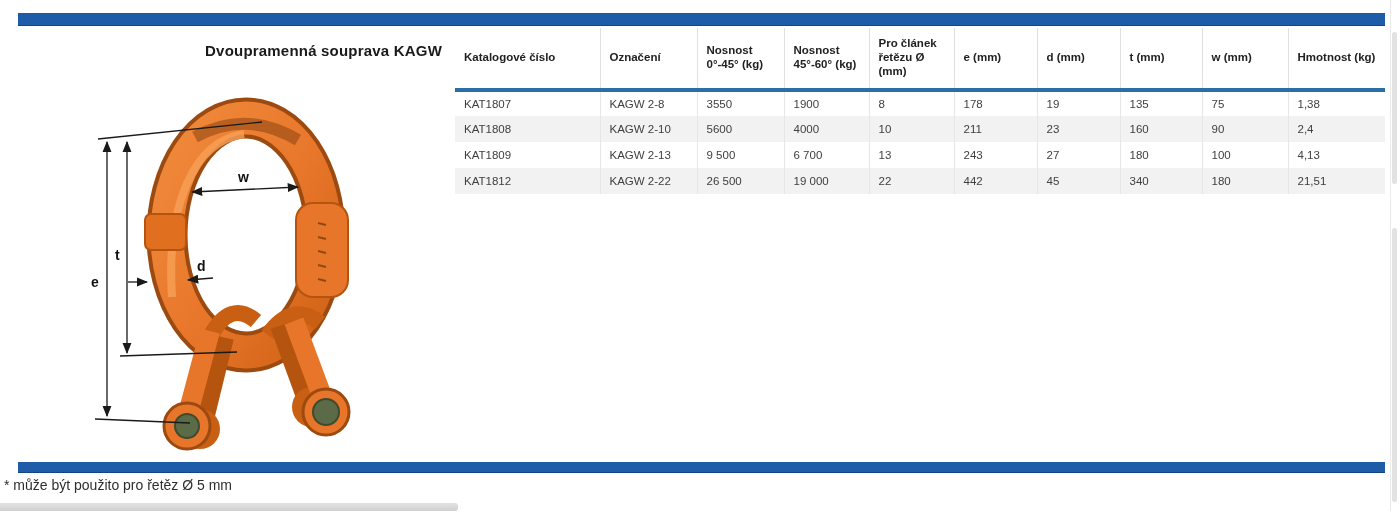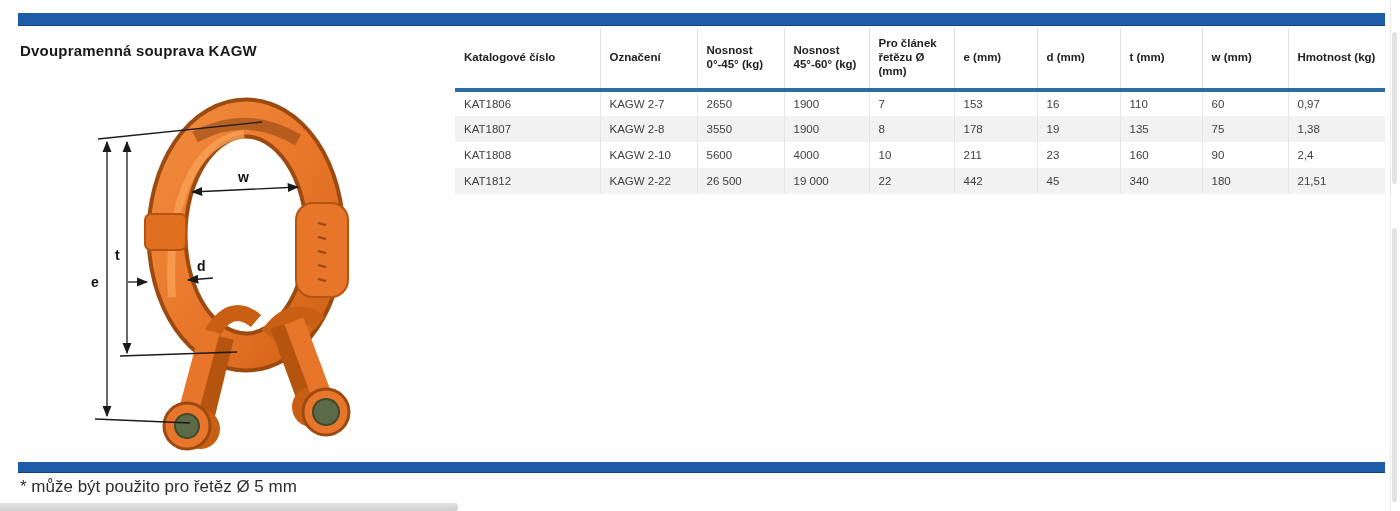--- a/index.html
+++ b/index.html
@@ -5,38 +5,38 @@
   * { margin:0; padding:0; box-sizing:border-box; }
   html,body { width:1400px; height:511px; background:#ffffff; overflow:hidden;
               font-family:"Liberation Sans","DejaVu Sans",sans-serif; }
   .page { position:relative; width:1400px; height:511px; background:#fff; }
 
   .bar { position:absolute; left:18px; width:1367px; background:#1e5ba9;
          border-bottom:1px solid #12457f; }
   .bar.top { top:13px; height:13px; }
   .bar.bottom { top:462px; height:11px; }
 
-  .left-panel { position:absolute; left:20px; top:42px; width:422px; text-align:left; }
+  .left-panel { position:absolute; left:20px; top:42px; width:422px; text-align:right; }
   .page-title { font-size:15px; font-weight:bold; color:#1a1a1a; letter-spacing:.2px; }
 
   .drawing { position:absolute; left:60px; top:85px; width:380px; height:375px; }
 
   .spec-table { position:absolute; left:455px; top:28px; width:930px;
                 border-collapse:collapse; table-layout:fixed;
                 font-size:11.5px; color:#404040; }
   .spec-table th { text-align:left; font-weight:bold; color:#222;
                    vertical-align:middle; padding:4px 8px 6px 9px; line-height:14px;
                    border-right:1px solid #e0e0e0; border-bottom:4px solid #2c6da4;
                    height:62px; }
   .spec-table th:last-child, .spec-table td:last-child { border-right:none;margin-left:28px; }
   .spec-table td { padding:4px 8px 4px 9px; height:26px;
                    border-right:1px solid #e6e6e6; white-space:nowrap; overflow:hidden; }
   .spec-table tbody tr:nth-child(even) td { background:#f2f2f2; }
 
-  .footnote { position:absolute; left:20px; top:477px; font-size:17px; color:#2e2e2e; }
+  .footnote { position:absolute; left:4px; top:477px; font-size:14px; color:#2e2e2e; }
 
   .bottom-strip { position:absolute; left:0; top:503px; width:458px; height:8px;
                   background:linear-gradient(#e3e3e3,#cfcfcf);
                   border-top-right-radius:3px; border-bottom-right-radius:3px; }
 
   .scroll-line { position:absolute; left:1390px; top:0; width:1px; height:511px; background:#ebebeb; }
   .scroll-thumb { position:absolute; left:1392px; width:5px; background:#e2e2e2; border-radius:3px; }
   .scroll-thumb.t1 { top:32px; height:152px; }
   .scroll-thumb.t2 { top:228px; height:274px; }
 
@@ -140,32 +140,20 @@
           <th>Pro článek řetězu Ø (mm)</th>
           <th>e (mm)</th>
           <th>d (mm)</th>
           <th>t (mm)</th>
           <th>w (mm)</th>
           <th>Hmotnost (kg)</th>
         </tr>
       </thead>
     <tbody>
         <tr>
-          <td>KAT1806</td>
-          <td>KAGW 2-7</td>
-          <td>2650</td>
-          <td>1900</td>
-          <td>7</td>
-          <td>153</td>
-          <td>16</td>
-          <td>110</td>
-          <td>60</td>
-          <td>0,97</td>
-        </tr>
-        <tr>
           <td>KAT1807</td>
           <td>KAGW 2-8</td>
           <td>3550</td>
           <td>1900</td>
           <td>8</td>
           <td>178</td>
           <td>19</td>
           <td>135</td>
           <td>75</td>
           <td>1,38</td>
@@ -176,20 +164,32 @@
           <td>5600</td>
           <td>4000</td>
           <td>10</td>
           <td>211</td>
           <td>23</td>
           <td>160</td>
           <td>90</td>
           <td>2,4</td>
         </tr>
         <tr>
+          <td>KAT1809</td>
+          <td>KAGW 2-13</td>
+          <td>9 500</td>
+          <td>6 700</td>
+          <td>13</td>
+          <td>243</td>
+          <td>27</td>
+          <td>180</td>
+          <td>100</td>
+          <td>4,13</td>
+        </tr>
+        <tr>
           <td>KAT1812</td>
           <td>KAGW 2-22</td>
           <td>26 500</td>
           <td>19 000</td>
           <td>22</td>
           <td>442</td>
           <td>45</td>
           <td>340</td>
           <td>180</td>
           <td>21,51</td>

